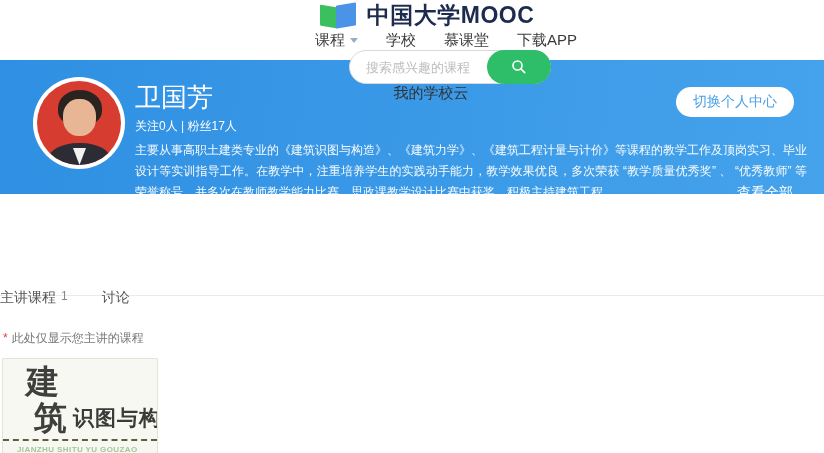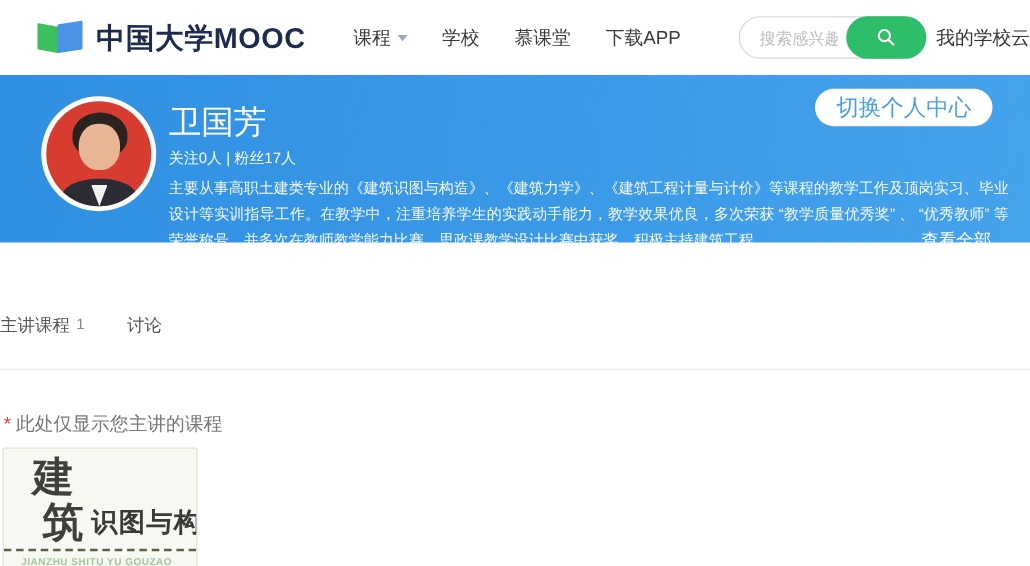--- a/index.html
+++ b/index.html
@@ -13,20 +13,21 @@
 
   
   .navbar {
     height: 60px;
     display: flex;
     align-items: center;
     background: #fff;
     padding-left: 30px;
     position: relative;
     z-index: 2;
+    flex-direction: column;
   }
   .logo { display: flex; align-items: center; cursor: pointer; }
   .logo-icon { position: relative; width: 38px; height: 28px; }
   .logo-icon .page-left {
     position: absolute; left: 0; top: 4px; width: 17px; height: 21px;
     background: #3bbf5f; transform: skewY(10deg); border-radius: 1px;
   }
   .logo-icon .page-right {
     position: absolute; left: 16px; top: 2px; width: 20px; height: 23px;
     background: #4a93e6; transform: skewY(-9deg); border-radius: 1px;
@@ -87,37 +88,37 @@
   .desc {
     margin-top: 6px; font-size: 12px; line-height: 21px;
     color: rgba(255,255,255,0.96); position: relative; text-align: justify;
   }
   .view-all {
     position: absolute; right: 14px; bottom: 0; font-size: 14px;
     color: #fff; cursor: pointer; line-height: 21px;
     background: transparent;
   }
   .switch-btn {
-    position: absolute; right: 30px; top: 11px; height: 30px; padding: 0 17px;
+    position: absolute; right: 30px; top: 27px; height: 30px; padding: 0 17px;
     background: #fff; border: none; border-radius: 16px;
-    color: #4aa0e8; font-size: 18px; line-height: 30px; cursor: pointer;
+    color: #4aa0e8; font-size: 14px; line-height: 30px; cursor: pointer;
     font-family: Liberation Serif, serif;
   }
 
   
   .tabs-bar {
     position: absolute; left: 0; top: 228px; width: 824px; height: 68px;
     background: #fff; border-bottom: 1px solid #ebebeb;
   }
   .tabs { display: flex; gap: 34px; padding-top: 24px; padding-left: 0; }
-  .tab { font-size: 14px; color: #555; cursor: pointer; display: flex; align-items: flex-start; }
+  .tab { font-size: 14px; color: #555; cursor: pointer; display: flex; align-items: flex-start; margin-top: 37px; }
   .tab-count { font-size: 12px; color: #888; margin-left: 5px; }
 
   
-  .note { position: absolute; left: 3px; top: 330px; font-size: 15px; color: #777; }
+  .note { position: absolute; left: 3px; top: 330px; font-size: 12px; color: #777; }
   .note .star { color: #e23c3c; margin-right: 4px; }
 
   .course-card {
     position: absolute; left: 2px; top: 358px; width: 156px; height: 120px;
     background: #f7f8f1; border: 1px solid #e3e4da; border-radius: 2px;
     overflow: hidden; cursor: pointer;
     box-shadow: 0 1px 2px rgba(0,0,0,0.04);
   }
   .cover-char1 {
     margin: 4px 0 0 23px;

